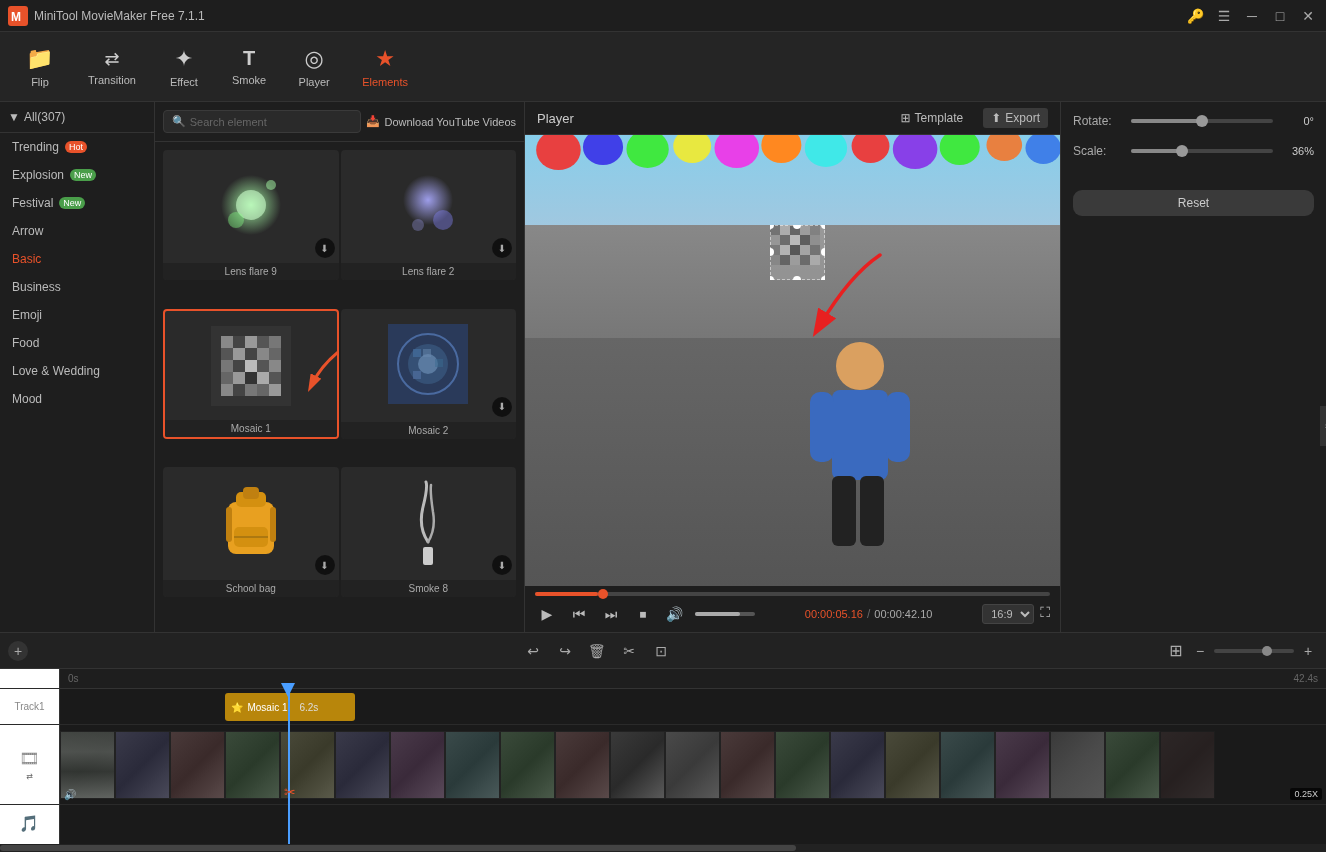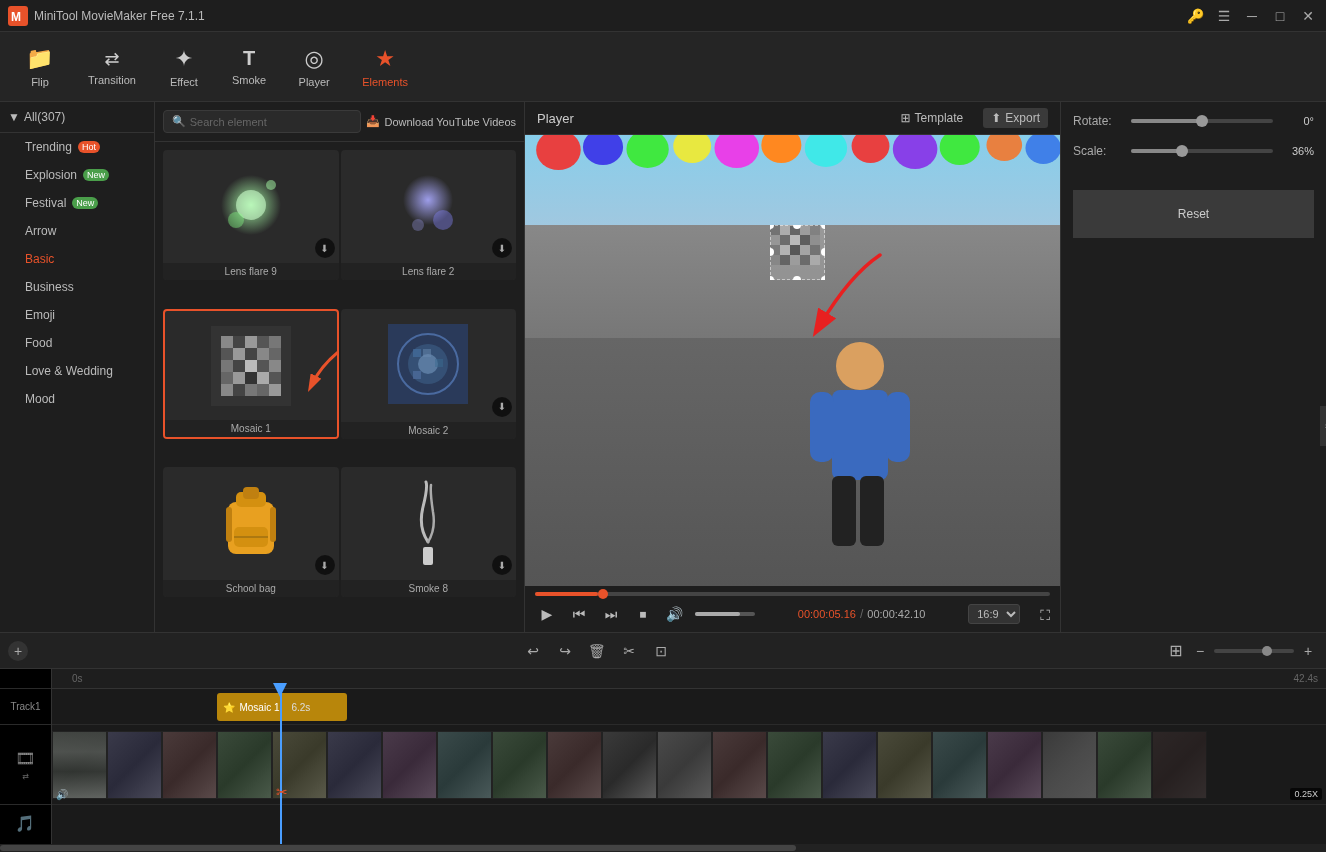--- a/index.html
+++ b/index.html
@@ -19,21 +19,21 @@
     .toolbar-item .icon { font-size: 22px; }
     .toolbar-item .label { font-size: 11px; color: #bbb; }
     .toolbar-item.active .label { color: #e8522a; }
 
     
     .main-area { display: flex; height: calc(852px - 32px - 70px - 220px); }
 
     
     .sidebar { width: 155px; background: #1e1e1e; border-right: 1px solid #333; display: flex; flex-direction: column; overflow: hidden; }
     .sidebar-header { padding: 8px; font-size: 12px; color: #bbb; border-bottom: 1px solid #333; display: flex; align-items: center; gap: 4px; cursor: pointer; }
-    .sidebar-items { overflow-y: auto; flex: 1; padding-left: 13px; }
+    .sidebar-items { overflow-y: auto; flex: 1; }
     .sidebar-items::-webkit-scrollbar { width: 4px; }
     .sidebar-items::-webkit-scrollbar-thumb { background: #444; }
     .sidebar-item { padding: 7px 12px; cursor: pointer; font-size: 12px; color: #bbb; display: flex; align-items: center; gap: 6px; }
     .sidebar-item.active { color: #e8522a; }
     .badge { font-size: 9px; padding: 1px 4px; border-radius: 8px; color: #fff; }
     .badge.hot { background: #e8522a; }
     .badge.new { background: #4a9e4a; }
 
     
     .elements-panel { width: 370px; background: #1e1e1e; border-right: 1px solid #333; display: flex; flex-direction: column; }
@@ -72,37 +72,37 @@
     .properties-panel { width: 265px; background: #1e1e1e; padding: 12px; display: flex; flex-direction: column; gap: 16px; }
     .properties-title { font-size: 13px; color: #ccc; border-bottom: 1px solid #333; padding-bottom: 8px; }
     .prop-row { display: flex; align-items: center; gap: 8px; }
     .prop-label { color: #aaa; font-size: 12px; width: 50px; }
     .prop-control { flex: 1; display: flex; align-items: center; gap: 6px; }
     .flip-btn { background: #333; border: none; color: #bbb; padding: 3px 6px; border-radius: 3px; cursor: pointer; font-size: 12px; }
     .slider-track { flex: 1; height: 4px; background: #444; border-radius: 2px; position: relative; cursor: pointer; }
     .slider-fill { height: 100%; background: #888; border-radius: 2px; }
     .slider-thumb { position: absolute; top: 50%; transform: translateY(-50%); width: 12px; height: 12px; background: #999; border-radius: 50%; cursor: pointer; }
     .prop-value { color: #ccc; font-size: 11px; width: 35px; text-align: right; }
-    .reset-btn { background: #3a3a3a; border: none; color: #ccc; padding: 17px 20px; border-radius: 0; cursor: pointer; font-size: 12px; margin-top: auto; }
+    .reset-btn { background: #3a3a3a; border: none; color: #ccc; padding: 6px 20px; border-radius: 9px; cursor: pointer; font-size: 12px; margin-top: auto; }
 
     
     .timeline-area { height: 220px; background: #1a1a1a; border-top: 1px solid #333; display: flex; flex-direction: column; }
     .timeline-toolbar { height: 36px; background: #222; border-bottom: 1px solid #333; display: flex; align-items: center; padding: 0 8px; justify-content: space-between; }
     .timeline-tools { display: flex; gap: 4px; }
     .timeline-tool-btn { width: 28px; height: 28px; display: flex; align-items: center; justify-content: center; cursor: pointer; color: #aaa; font-size: 14px; border-radius: 3px; }
     .zoom-controls { display: flex; align-items: center; gap: 4px; }
     .zoom-btn { width: 20px; height: 20px; display: flex; align-items: center; justify-content: center; cursor: pointer; color: #aaa; font-size: 14px; }
     .zoom-slider { width: 80px; height: 4px; background: #444; border-radius: 2px; position: relative; }
     .zoom-thumb { position: absolute; top: 50%; transform: translateY(-50%); left: 60%; width: 10px; height: 10px; background: #888; border-radius: 50%; }
 
     
     .timeline-content { flex: 1; display: flex; overflow: hidden; }
     .timeline-tracks { flex: 1; position: relative; overflow: hidden; }
     .timeline-ruler { height: 20px; background: #1e1e1e; border-bottom: 1px solid #333; position: relative; padding: 0 0 0 4px; display: flex; align-items: center; }
-    .ruler-start { font-size: 10px; color: #666; position: absolute; left: 20px; }
+    .ruler-start { font-size: 10px; color: #666; position: absolute; left: 8px; }
     .ruler-end { font-size: 10px; color: #666; position: absolute; right: 8px; }
     .track-clip { position: absolute; height: 28px; top: 4px; background: #b8860b; border-radius: 3px; display: flex; align-items: center; padding: 0 6px; font-size: 10px; color: #fff; gap: 4px; left: 165px; width: 130px; }
 
     
     .timeline-scrollbar { height: 8px; background: #222; position: relative; }
     .timeline-scrollbar-thumb { position: absolute; left: 0; right: 0; top: 1px; height: 6px; background: #444; border-radius: 3px; width: 60%; }
 
     
     .add-track-btn { width: 20px; height: 20px; background: #333; border-radius: 50%; display: flex; align-items: center; justify-content: center; cursor: pointer; color: #aaa; font-size: 14px; }
   </style>
@@ -453,21 +453,21 @@
           <div class="control-btn">🔊</div>
           <div class="volume-slider">
             <div class="volume-fill"></div>
           </div>
         </div>
         <div style="display:flex;align-items:center;gap:4px;">
           <span class="time-display">00:00:05.16</span>
           <span style="color:#666;"> / </span>
           <span class="time-total">00:00:42.10</span>
         </div>
-        <div style="display:flex;align-items:flex-end;gap:20px;">
+        <div style="display:flex;align-items:flex-start;gap:6px;">
           <select class="aspect-select">
             <option>16:9</option>
             <option>4:3</option>
             <option>1:1</option>
           </select>
           <span class="fullscreen-btn">⛶</span>
         </div>
       </div>
     </div>
   </div>
@@ -522,21 +522,21 @@
       <div class="zoom-btn">−</div>
       <div class="zoom-slider">
         <div class="zoom-thumb"></div>
       </div>
       <div class="zoom-btn">+</div>
     </div>
   </div>
 
   <div class="timeline-content">
 
-    <div style="width:52px;background:#000000;border-right:1px solid #333;flex-shrink:0;">
+    <div style="width:60px;background:#ffffff;border-right:1px solid #333;flex-shrink:0;">
       <div style="height:20px;border-bottom:1px solid #2a2a2a;"></div>
       <div style="height:36px;border-bottom:1px solid #2a2a2a;display:flex;align-items:center;justify-content:center;">
         <span style="font-size:10px;color:#888;">Track1</span>
       </div>
       <div style="height:80px;border-bottom:1px solid #2a2a2a;display:flex;flex-direction:column;align-items:center;justify-content:center;gap:4px;">
         <span style="font-size:16px;color:#888;">🎞</span>
         <span style="font-size:8px;color:#666;">⇄</span>
       </div>
       <div style="height:36px;display:flex;align-items:center;justify-content:center;">
         <span style="font-size:16px;color:#888;">🎵</span>

